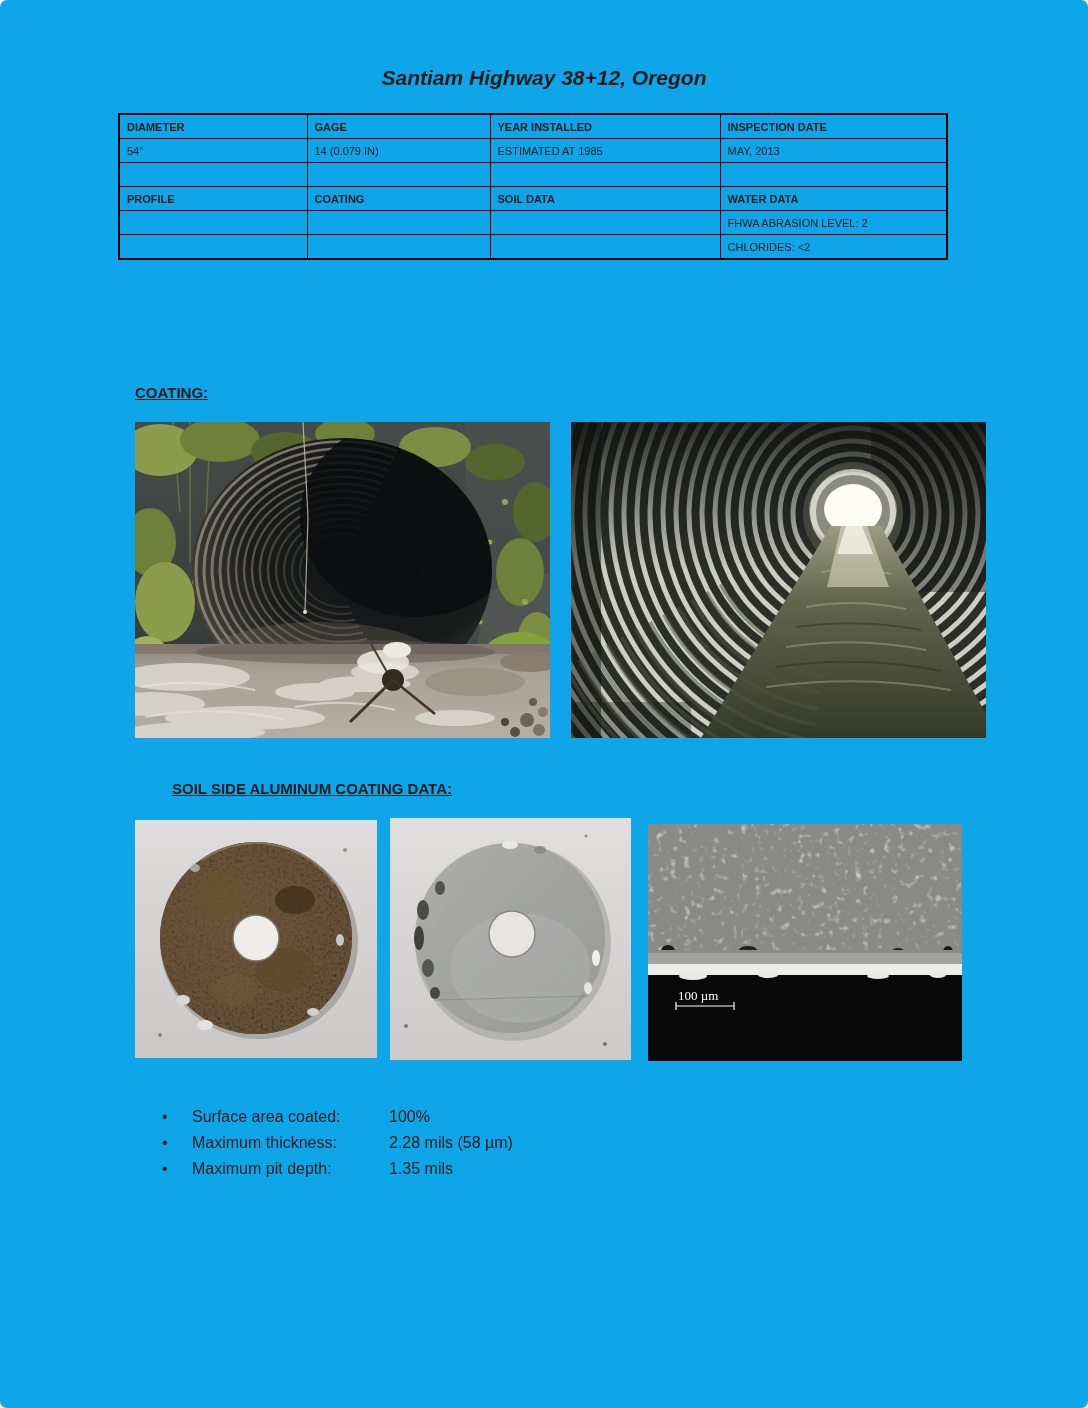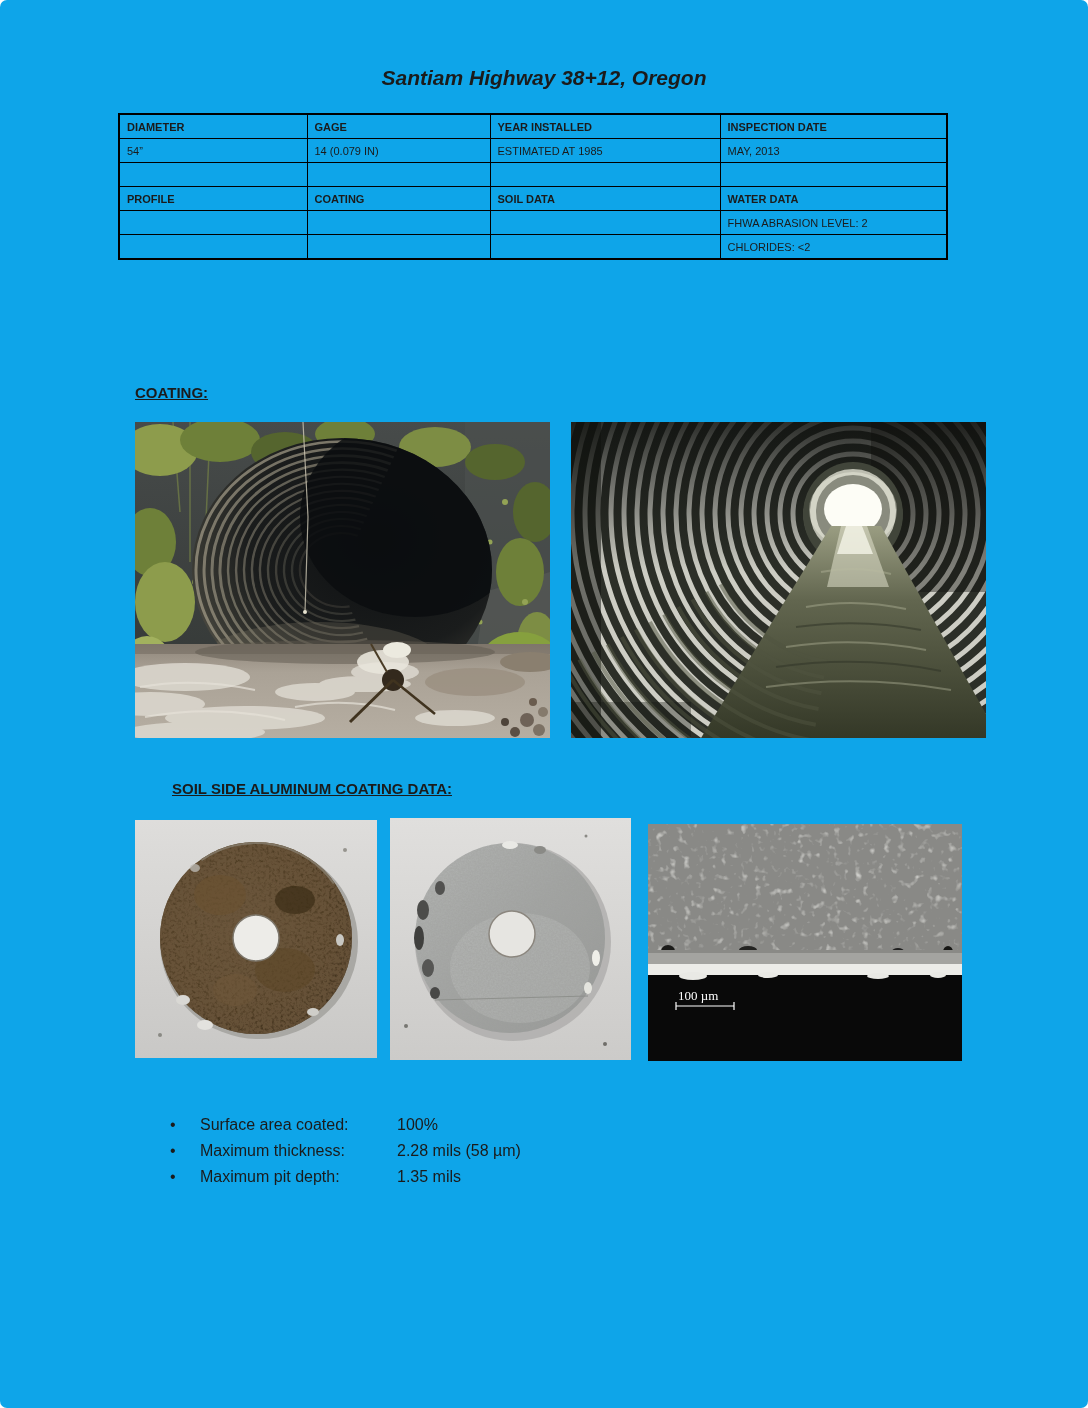--- a/index.html
+++ b/index.html
@@ -14,21 +14,21 @@
   table.spec tr.hdr td{font-weight:bold;}
   .h{position:absolute;font-size:15px;font-weight:bold;text-decoration:underline;}
   .images-h{left:135px;top:384px;}
   .coating-h{left:130px;top:780px;margin-left:42px;}
   svg.fig{position:absolute;display:block;}
   .p1{left:135px;top:422px;width:415px;height:316px;}
   .p2{left:571px;top:422px;width:415px;height:316px;}
   .d1{left:135px;top:820px;width:242px;height:238px;}
   .d2{left:390px;top:818px;width:241px;height:242px;}
   .mg{left:648px;top:824px;width:314px;height:237px;}
-  .bullets{position:absolute;left:158px;top:1100px;list-style:none;margin:12px;padding:0;font-size:16px;}
+  .bullets{position:absolute;left:158px;top:1100px;list-style:none;margin:4px;padding:0;font-size:16px;}
   .bullets li{display:flex;height:26px;align-items:center;}
   .bullets .dot{width:30px;}
   .bullets .dot::before{content:"\2022";font-size:16px;}
   .bullets .lbl{width:197px;}
 </style>
 </head>
 <body>
 
 <div class="page">
 

